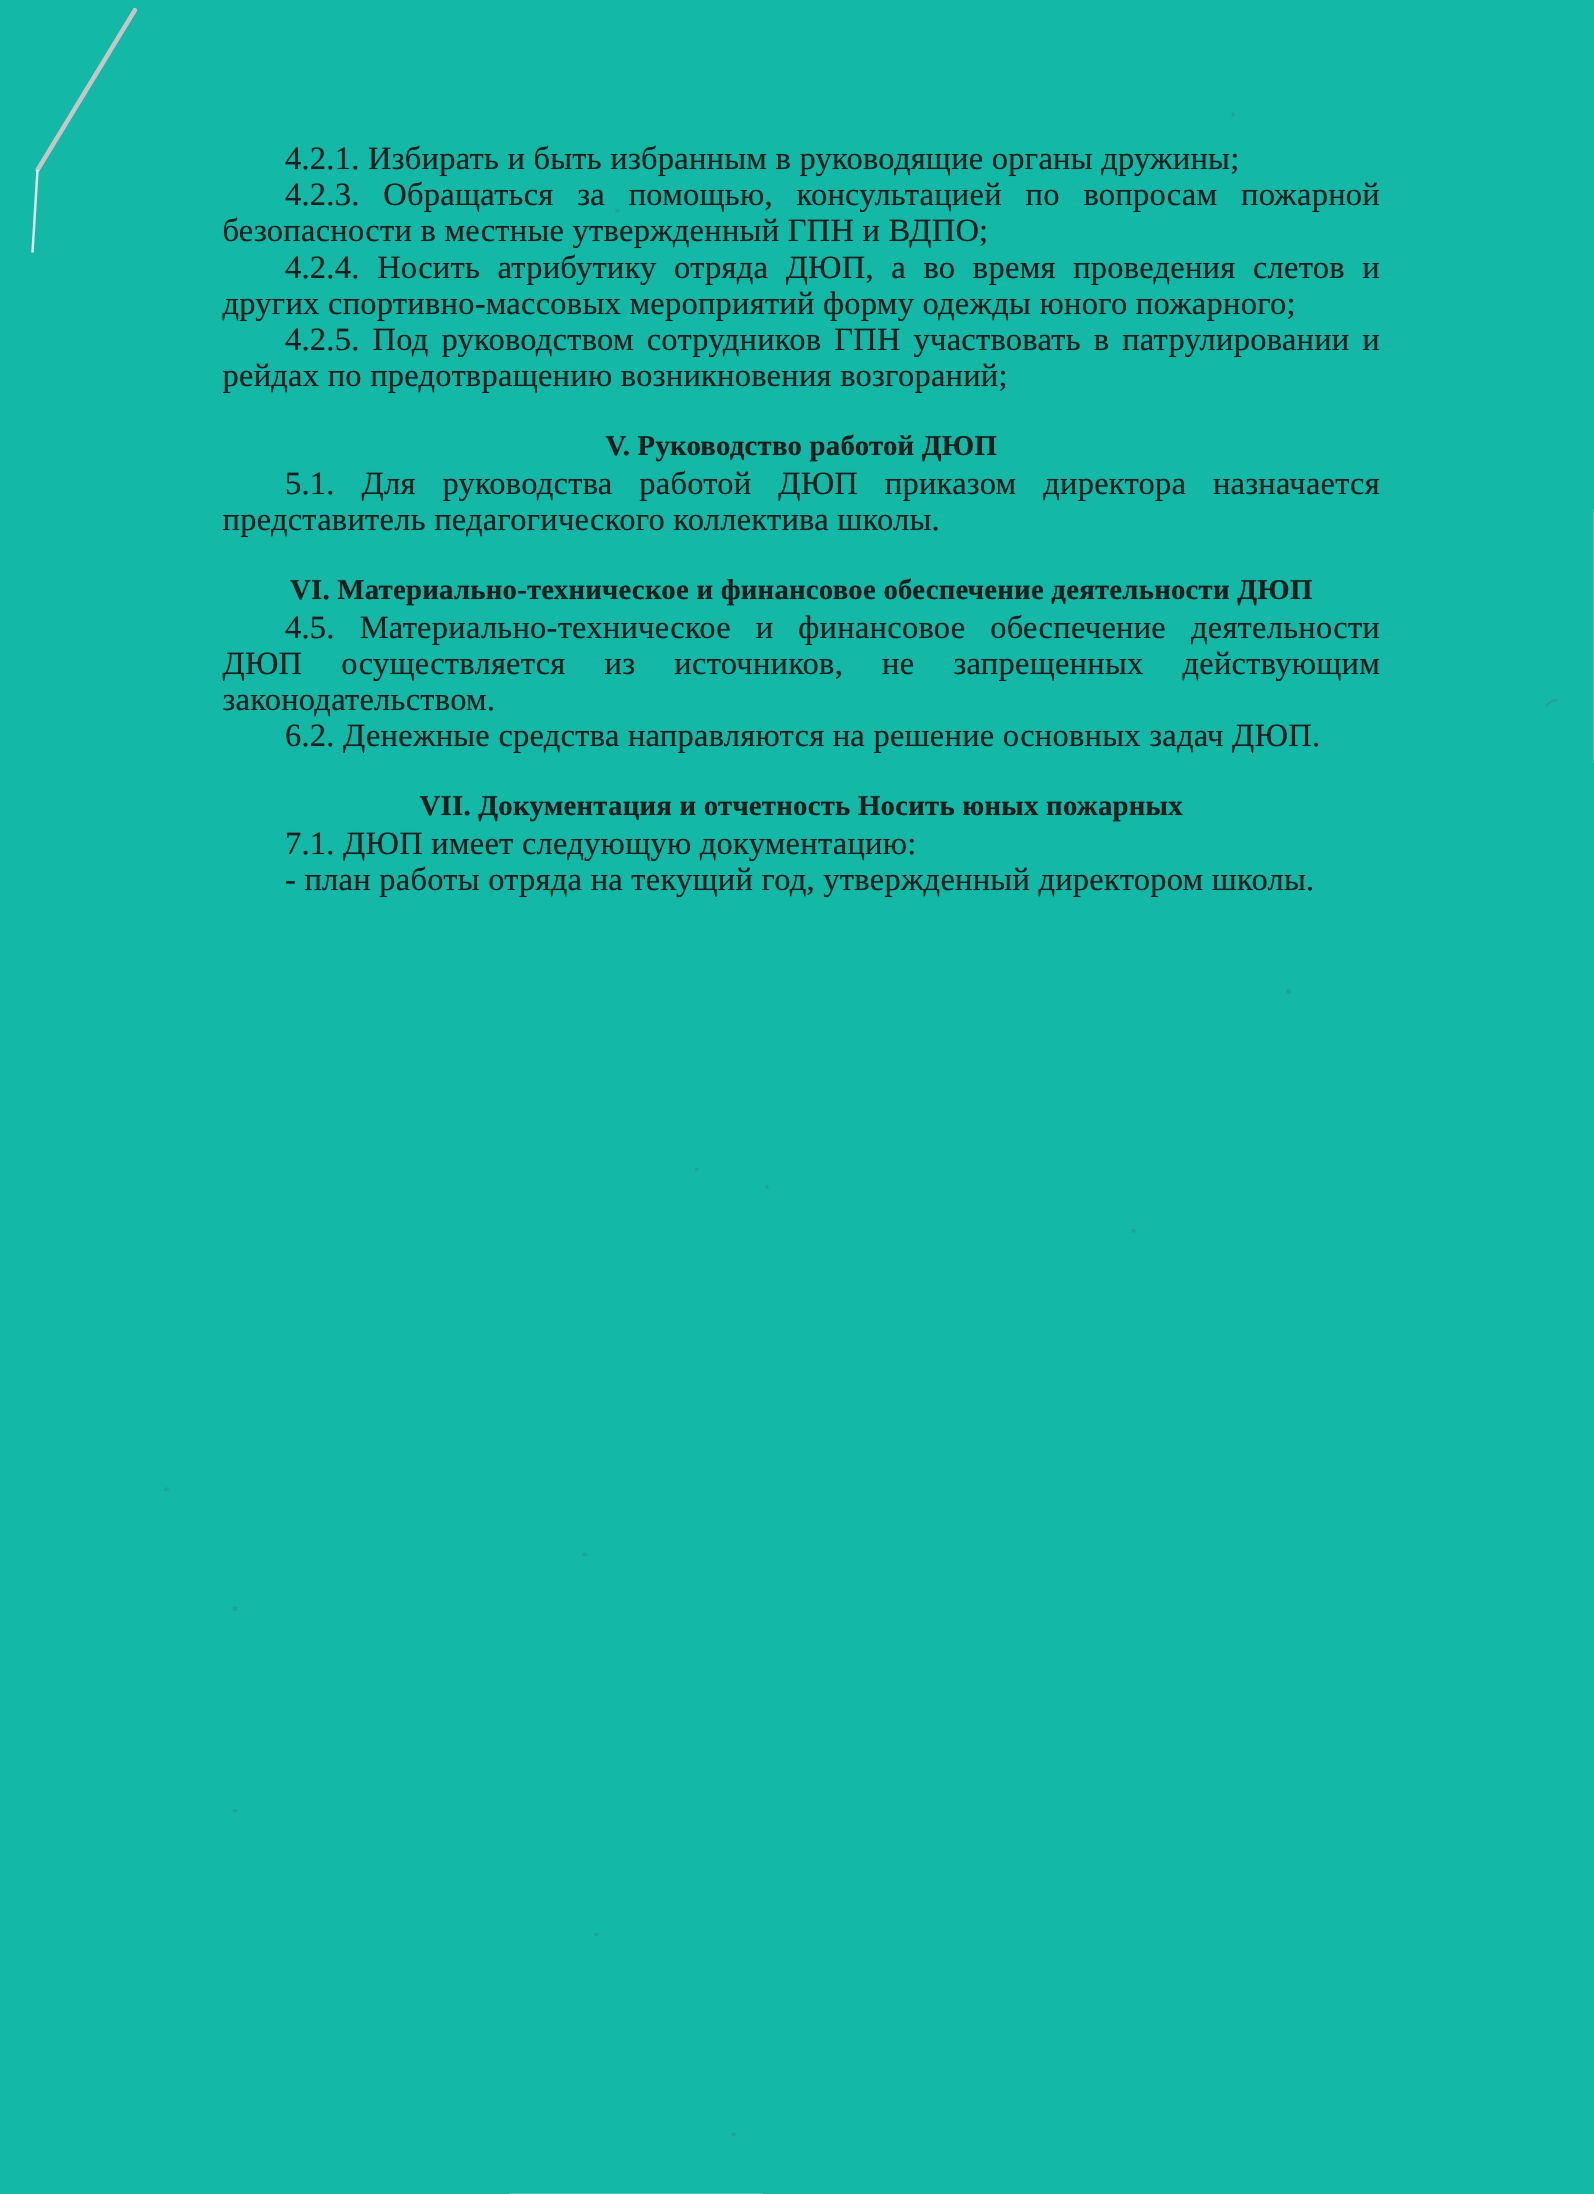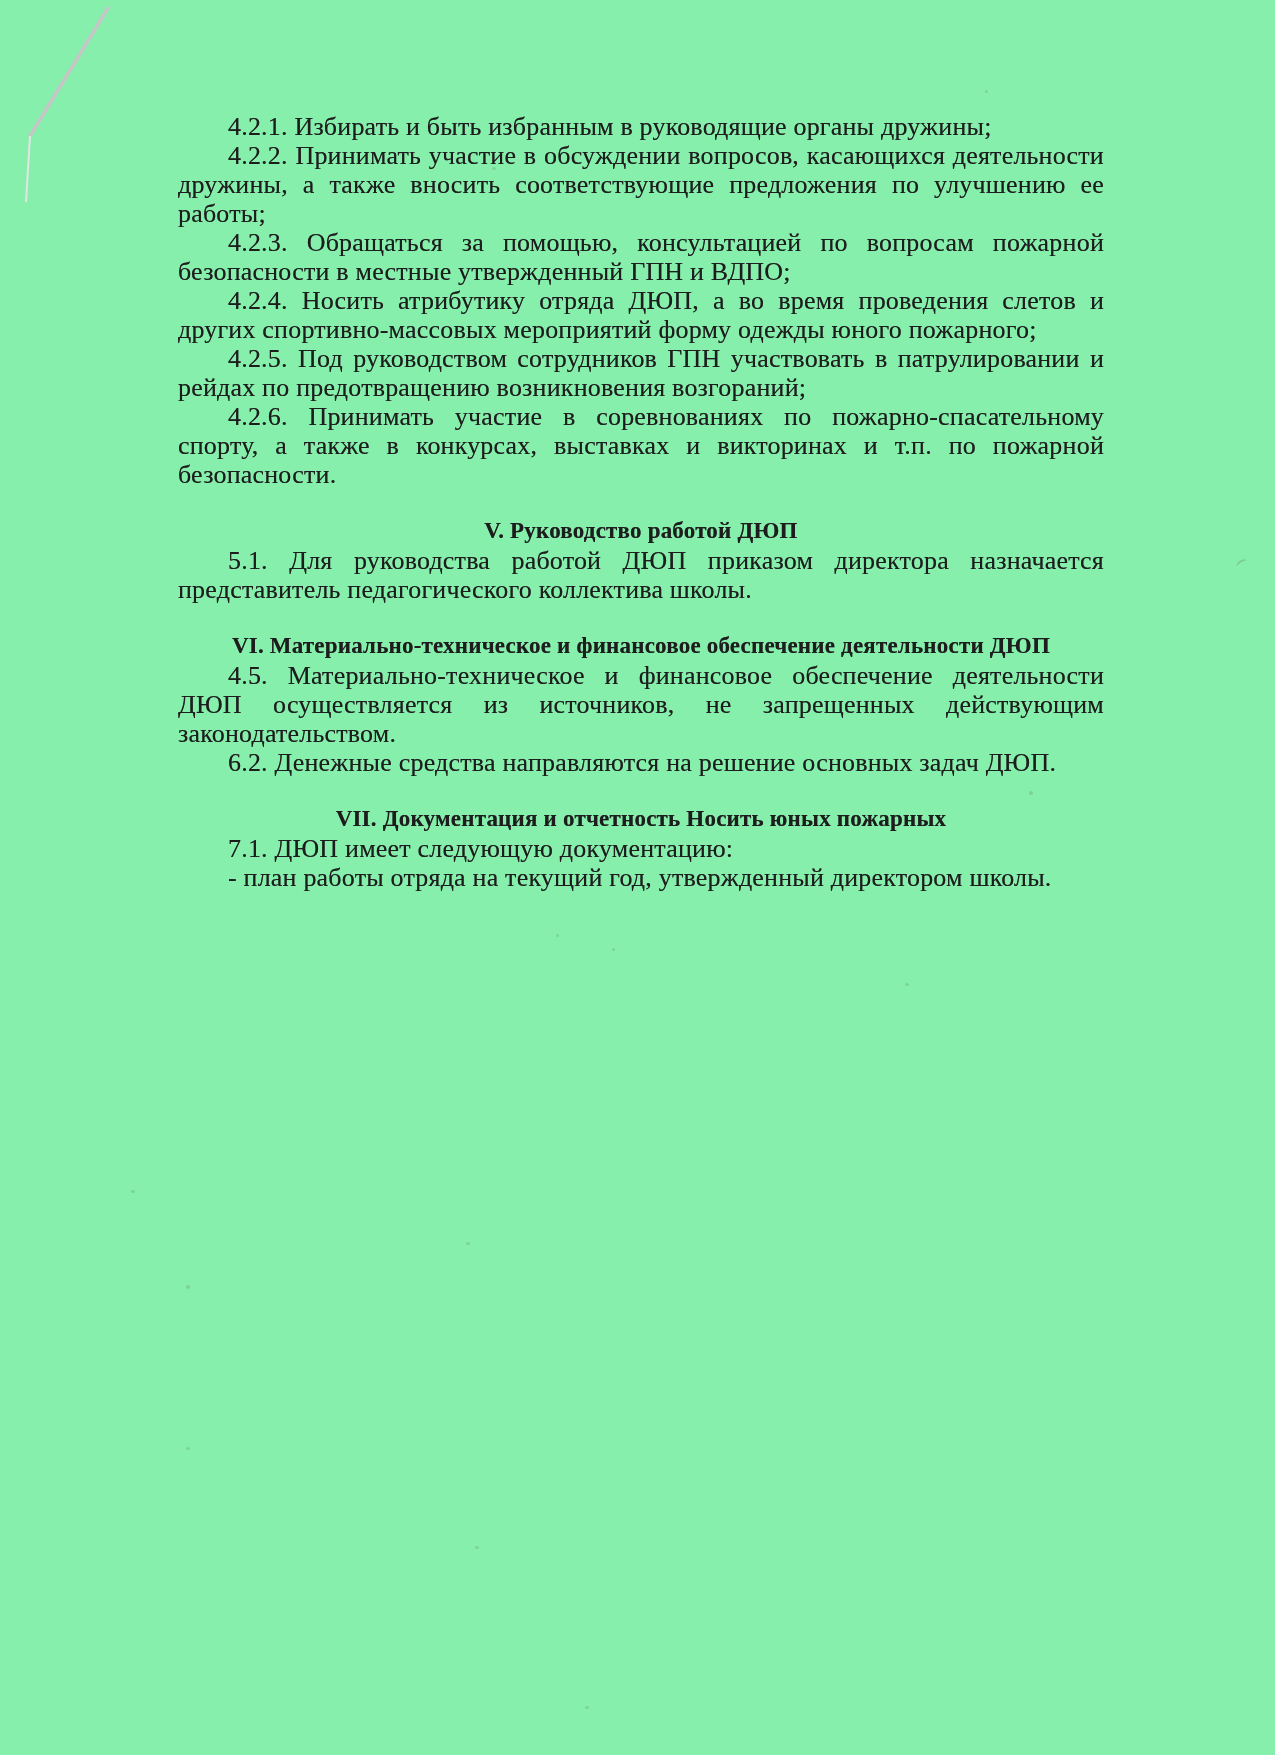--- a/index.html
+++ b/index.html
@@ -10,21 +10,21 @@
     width: 1275px;
     height: 1755px;
     background: #ffffff;
     position: relative;
     overflow: hidden;
     font-family: "Liberation Serif", serif;
   }
   .page {
     position: absolute;
     inset: 0;
-    background: #86efac;
+    background: #14b8a6;
   }
   .doc {
     position: absolute;
     left: 178px;
     top: 112px;
     width: 926px;
     color: #1d1d1d;
     font-size: 26px;
     line-height: 29px;
     text-shadow: 0 0 0.6px rgba(25,25,25,0.55);
@@ -70,25 +70,23 @@
 <div class="page">
 
   <svg class="corner-artifact" width="150" height="215" viewBox="0 0 150 215">
     <path d="M108 8 L30 136" stroke="#c6c6c6" stroke-width="3.5" stroke-linecap="round" fill="none"></path>
     <path d="M30 136 L26 202" stroke="#e4e4e4" stroke-width="2" fill="none"></path>
   </svg>
 
   <div class="doc">
 
     <p>4.2.1. Избирать и быть избранным в руководящие органы дружины;</p>
-    <p>4.2.2. Принимать участие в обсуждении вопросов, касающихся деятельности дружины, а также вносить соответствующие предложения по улучшению ее работы;</p>
     <p>4.2.3. Обращаться за помощью, консультацией по вопросам пожарной безопасности в местные утвержденный ГПН и ВДПО;</p>
     <p>4.2.4. Носить атрибутику отряда ДЮП, а во время проведения слетов и других спортивно-массовых мероприятий форму одежды юного пожарного;</p>
     <p>4.2.5. Под руководством сотрудников ГПН участвовать в патрулировании и рейдах по предотвращению возникновения возгораний;</p>
-    <p>4.2.6. Принимать участие в соревнованиях по пожарно-спасательному спорту, а также в конкурсах, выставках и викторинах и т.п. по пожарной безопасности.</p>
 
     <h2>V. Руководство работой ДЮП</h2>
     <p>5.1. Для руководства работой ДЮП приказом директора назначается представитель педагогического коллектива школы.</p>
 
     <h2>VI. Материально-техническое и финансовое обеспечение деятельности ДЮП</h2>
     <p>4.5. Материально-техническое и финансовое обеспечение деятельности ДЮП осуществляется из источников, не запрещенных действующим законодательством.</p>
     <p>6.2. Денежные средства направляются на решение основных задач ДЮП.</p>
 
     <h2>VII. Документация и отчетность Носить юных пожарных</h2>
     <p>7.1. ДЮП имеет следующую документацию:</p>

